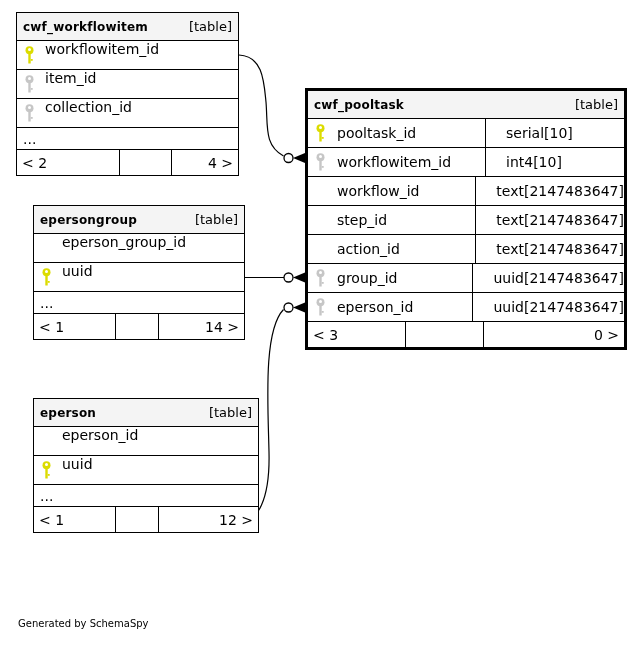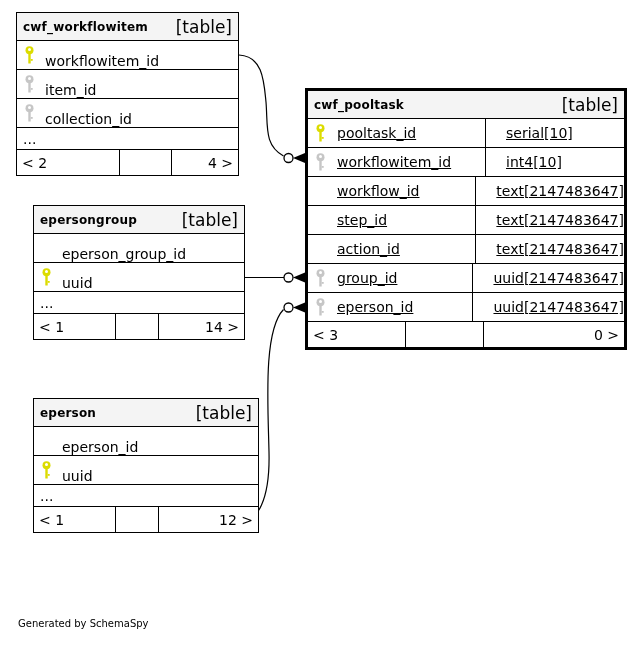--- a/index.html
+++ b/index.html
@@ -21,28 +21,28 @@
     font-size:14px; z-index:1;
   }
   .tbl.focus { border-width:3px; }
   .hdr {
     height:28px; background:#f4f4f4;
     border-bottom:1px solid #000;
     display:flex; align-items:center; justify-content:space-between;
     padding:0 6px; box-sizing:border-box;
   }
   .hdr .title { font-weight:bold; font-size:12px; letter-spacing:.2px; }
-  .hdr .tag { font-size:17px; }
+  .hdr .tag { font-size:13px; }
   .row {
     position:relative; height:29px;
     border-bottom:1px solid #000;
-    display:flex; align-items:flex-end;
+    display:flex; align-items:flex-start;
     padding-left:28px; box-sizing:border-box;
   }
-  .row.two-col { padding:0;text-decoration:underline; }
+  .row.two-col { padding:0; }
   .name-cell {
     position:relative; height:100%;
     display:flex; align-items:center;
     padding-left:29px; box-sizing:border-box;
   }
   .type-cell {
     flex:1; height:100%;
     border-left:1px solid #000;
     display:flex; align-items:center;
     padding-left:20px; box-sizing:border-box;

